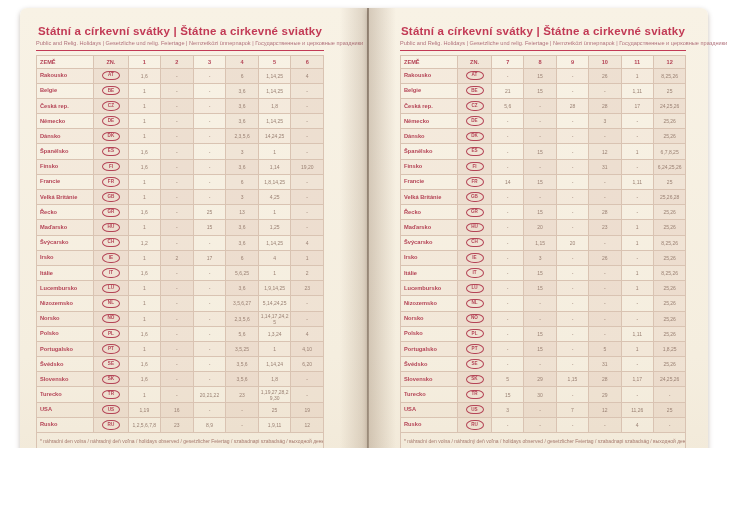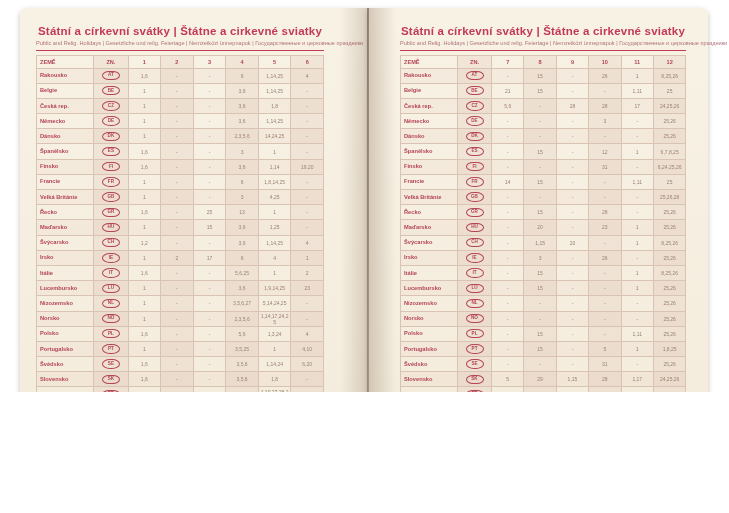--- a/index.html
+++ b/index.html
@@ -1,17 +1,17 @@
 <!DOCTYPE html>
 <html><head>
 <meta charset="utf-8">
 <style>
   html,body { margin:0; padding:0; background:#ffffff; }
   .spread {
-    position:relative; width:729px; height:392px; overflow:hidden;
+    position:relative; width:729px; height:448px; overflow:hidden;
     background:#ffffff; font-family:"Liberation Sans", sans-serif;
   }
   .page {
     position:absolute; top:8px; height:497px;
     background:linear-gradient(180deg,#f8f2e5 0%,#f5eedf 70%,#f1e8d7 100%);
   }
   .page-left  { left:20px;  width:348px; border-radius:7px 0 0 7px; box-shadow:0 2px 5px rgba(90,70,50,.35); }
   .page-right { left:368px; width:340px; border-radius:0 7px 7px 0; box-shadow:0 2px 5px rgba(90,70,50,.35); }
   .page-left::after, .page-right::after {
     content:""; position:absolute; top:0; bottom:0; width:28px; pointer-events:none;

